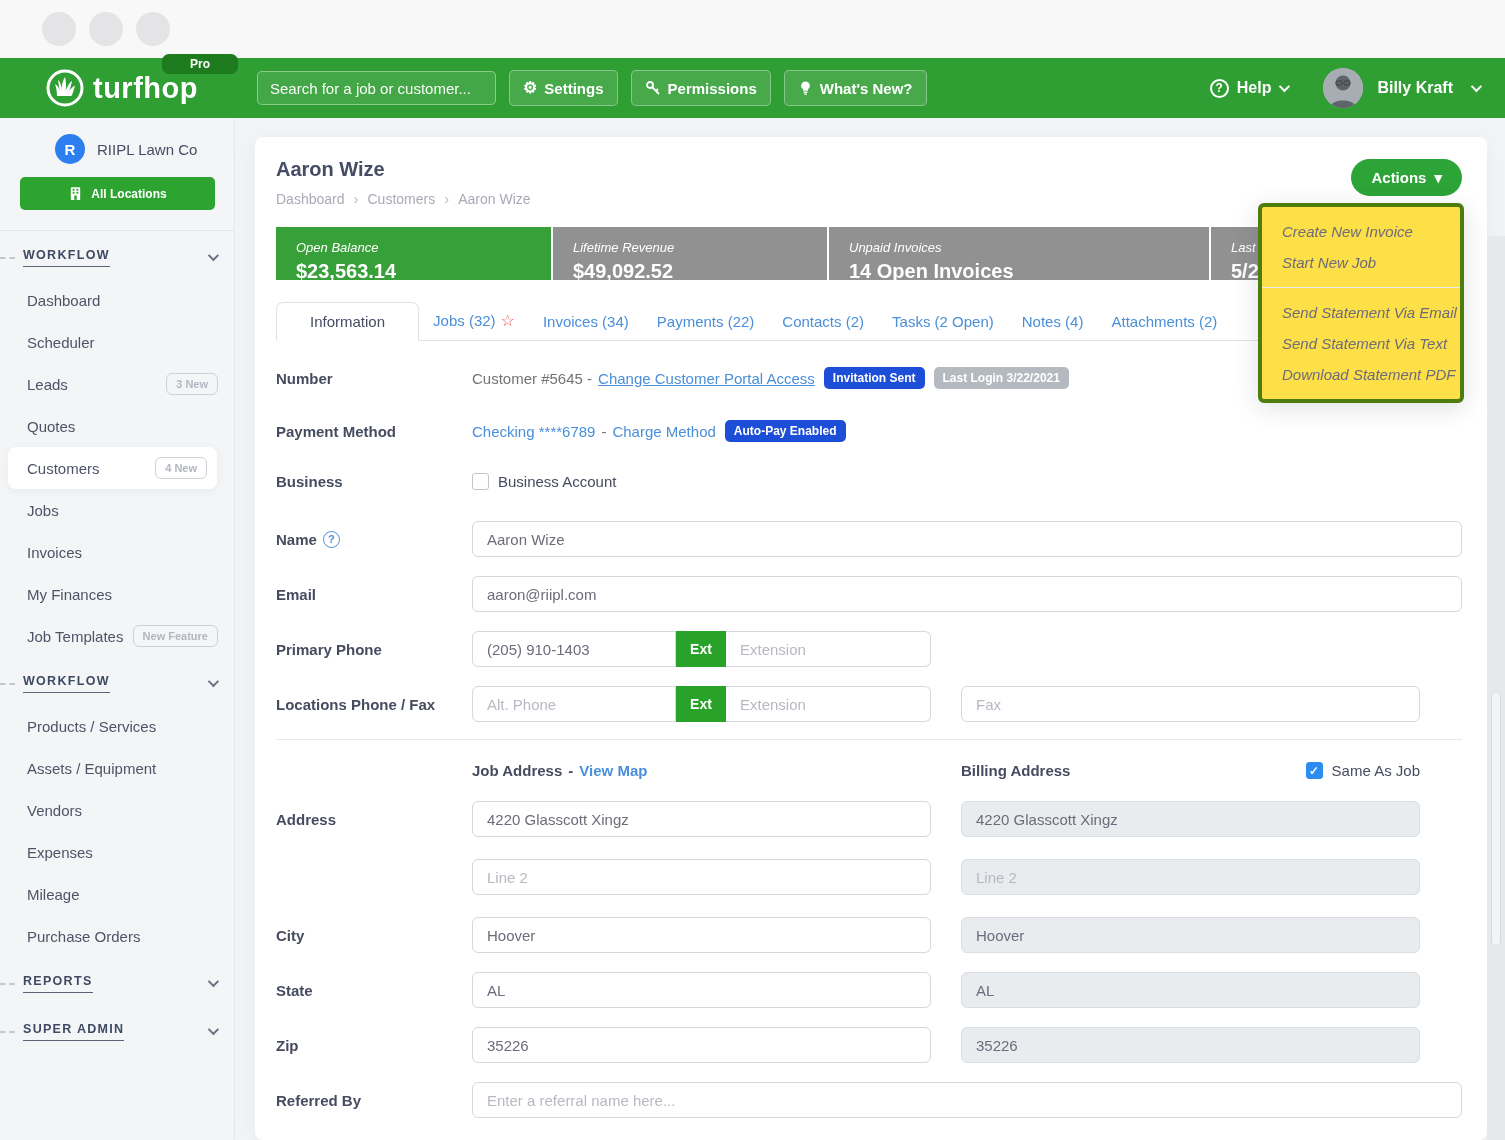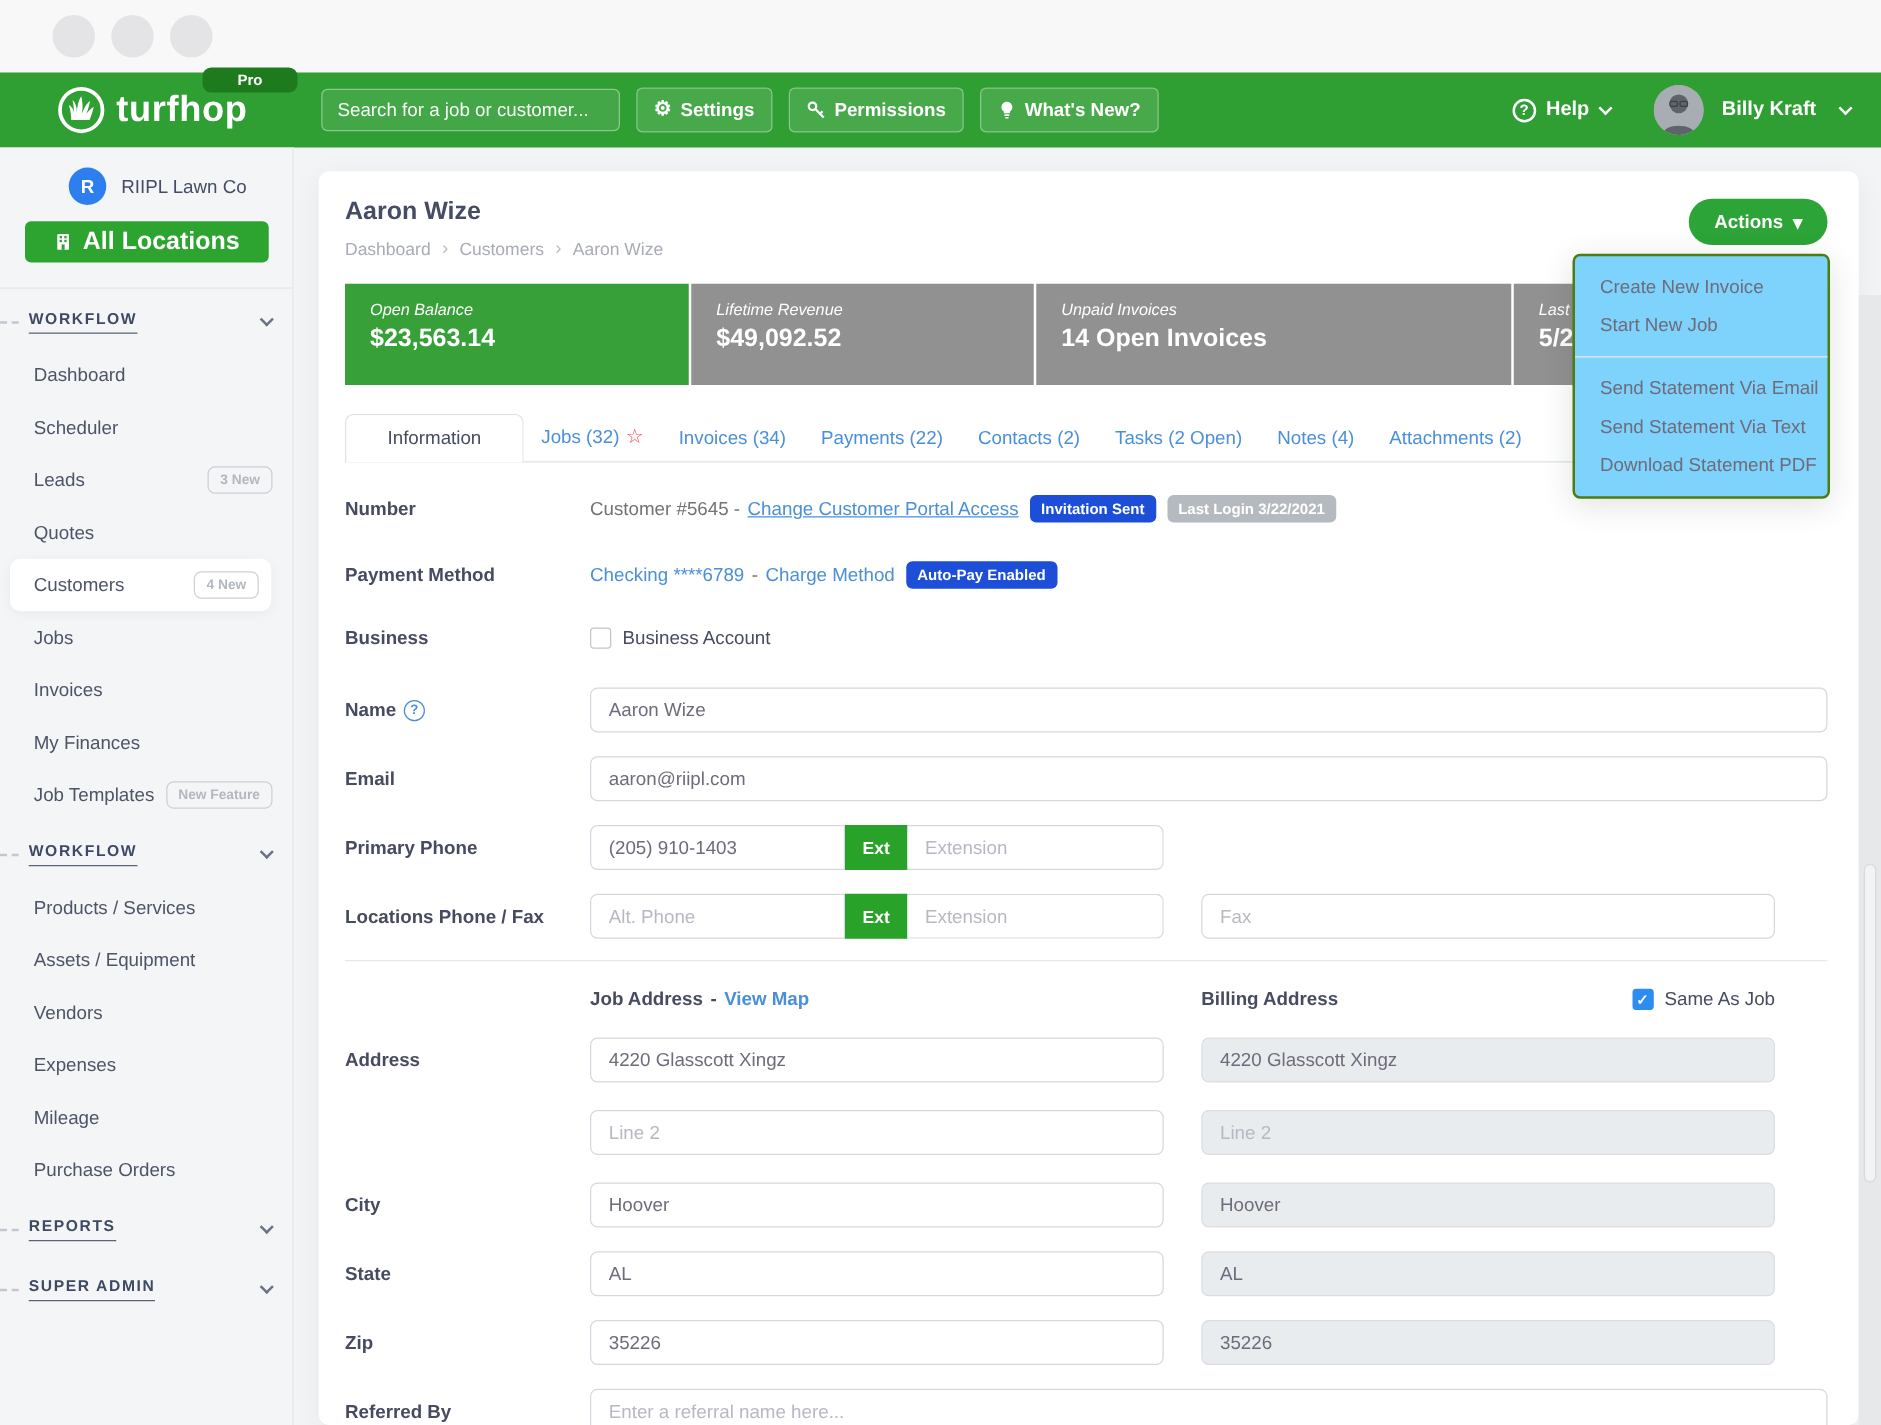--- a/index.html
+++ b/index.html
@@ -29,41 +29,41 @@
 
   
   .page-body { display:flex; height:1022px; position:relative; }
   .sidebar { width:235px; background:#f4f5f6; border-right:1px solid #e7e8ea; padding-top:16px; overflow:hidden; }
   .main { flex:1; padding:19px 18px 0 20px; }
 
   
   .company-row { display:flex; align-items:center; gap:12px; padding-left:55px; margin-bottom:13px; cursor:pointer; }
   .company-circle { width:30px; height:30px; border-radius:50%; background:#2d7ff0; color:#fff; font-weight:700; font-size:15px; display:flex; align-items:center; justify-content:center; }
   .company-name { font-size:15px; font-weight:500; color:#454c63; }
-  .all-loc-btn { display:flex; align-items:center; justify-content:center; gap:8px; margin:0 20px 20px 20px; width:195px; height:33px; background:#2ca42f; border:none; border-radius:5px; color:#fff; font-size:20px; font-weight:700; cursor:pointer; }
+  .all-loc-btn { display:flex; align-items:center; justify-content:center; gap:8px; margin:0 20px 20px 20px; width:195px; height:33px; background:#2ca42f; border:none; border-radius:5px; color:#fff; font-size:12px; font-weight:700; cursor:pointer; }
   .side-divider { border-top:1px solid #e4e6e9; margin:0; }
   .side-section-header { height:44px; display:flex; align-items:center; padding:0 18px 0 23px; position:relative; margin-top:4px; cursor:pointer; }
   .side-section-header::before { content:""; position:absolute; left:0; top:50%; width:15px; border-top:2px dashed #c3c7cf; }
   .side-section-title { font-size:12.5px; font-weight:700; letter-spacing:1.3px; color:#3e4964; border-bottom:1px solid #5a6378; padding-bottom:4px; }
   .side-section-header .chev { border-color:#6b7285; margin-left:auto; }
   .side-item { height:42px; display:flex; align-items:center; padding:0 16px 0 27px; font-size:15px; font-weight:500; color:#4d5468; cursor:pointer; }
   .side-item.active { background:#fff; border-radius:8px; margin:0 17px 0 8px; padding:0 10px 0 19px; box-shadow:0 2px 10px rgba(0,0,0,.05); }
   .side-badge { margin-left:auto; border:1px solid #ccd0d7; color:#b2b7c0; font-size:11px; font-weight:700; padding:4px 9px; border-radius:6px; white-space:nowrap; }
 
   
   .card { background:#fff; border-radius:8px; height:1003px; box-shadow:0 4px 24px rgba(0,0,0,.05); position:relative; overflow:hidden; }
   .card-head { padding:21px 25px 0 21px; position:relative; }
   .page-title { font-size:20px; font-weight:700; color:#454c63; }
   .breadcrumb { display:flex; align-items:center; gap:9px; margin-top:9px; font-size:14px; color:#a8abb5; }
   .crumb { cursor:pointer; }
   .crumb-sep { color:#b9bcc4; font-size:15px; }
   .actions-btn { position:absolute; right:25px; top:22px; height:37px; padding:0 20px; background:#2ca437; border:none; border-radius:19px; color:#fff; font-size:15px; font-weight:700; display:flex; align-items:center; gap:8px; cursor:pointer; }
 
   
-  .stats { display:flex; gap:2px; margin:20px 25px 0 21px; height:81px; }
+  .stats { display:flex; gap:2px; margin:20px 25px 0 21px; height:53px; }
   .stat { color:#fff; padding:13px 0 0 20px; }
   .stat-label { font-size:13px; font-style:italic; }
   .stat-value { font-size:20px; font-weight:700; margin-top:5px; white-space:nowrap; }
   .stat-green { background:#38a038; width:275px; }
   .stat-gray1 { background:#919191; width:274px; }
   .stat-gray2 { background:#919191; width:380px; }
   .stat-gray3 { background:#919191; flex:1; }
 
   
   .tabs { display:flex; align-items:flex-end; margin:21px 25px 0 21px; border-bottom:1px solid #dee2e6; }
@@ -96,21 +96,21 @@
   .ext-block { width:50px; background:#28a228; color:#fff; font-size:14px; font-weight:700; display:flex; align-items:center; justify-content:center; flex-shrink:0; }
   .ext-in { width:205px; border-radius:0 6px 6px 0; border-left:none; }
   .addr-divider { border-top:1px solid #e8e8ea; margin:17px 0 22px 0; }
   .two-col { display:flex; gap:30px; flex:1; }
   .col459 { width:459px; display:flex; align-items:center;border-radius:11px; }
   .addr-head { font-size:15px; font-weight:600; color:#474b60; }
   .same-wrap { margin-left:auto; display:flex; align-items:center; }
   .mb-addr { margin-bottom:22px; }
 
   
-  .dropdown { position:absolute; left:1258px; top:203px; width:206px; background:#7dd3fc; border:2px solid #4d7c0f; border-radius:6px; box-shadow:0 5px 25px rgba(34,41,47,.14); padding:9px 0; z-index:50; }
+  .dropdown { position:absolute; left:1258px; top:203px; width:206px; background:#fde047; border:4px solid #4d7c0f; border-radius:6px; box-shadow:0 5px 25px rgba(34,41,47,.14); padding:9px 0; z-index:50;font-style:italic; }
   .menu-item { padding:7px 20px; font-size:15px; color:#6e6b7b; cursor:pointer; white-space:nowrap; }
   .menu-divider { border-top:1px solid #ebe9f1; margin:9px 0; }
 
   
   .scroll-track { position:absolute; right:0; top:118px; bottom:0; width:18px; background:#e6e8ea; }
   .scroll-thumb { position:absolute; left:4px; top:455px; width:10px; height:255px; border-radius:5px; background:#f2f3f4; border:1px solid #d8dbde; cursor:pointer; }
 </style>
 </head>
 <body>
 

